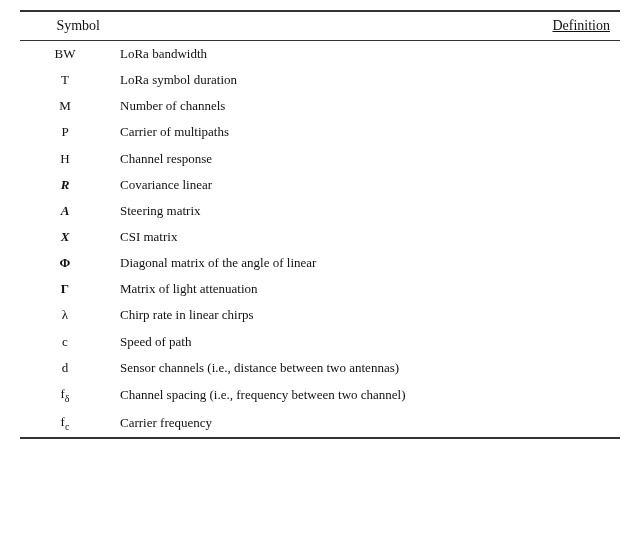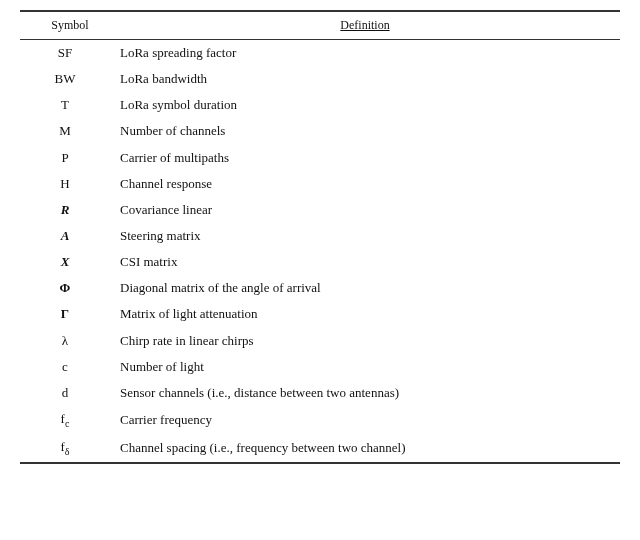--- a/index.html
+++ b/index.html
@@ -28,23 +28,23 @@
       border-top: 2px solid #333;
       border-bottom: 2px solid #333;
     }
 
     thead tr {
       border-bottom: 1px solid #333;
     }
 
     thead th {
       padding: 6px 10px 6px 10px;
-      text-align: center;
+      text-align: right;
       font-weight: normal;
-      font-size: 12px;
+      font-size: 14px;
     }
 
     thead th.col-symbol {
       width: 90px;
       padding-left: 20px;
     }
 
     thead th.col-definition {
       padding-left: 10px;
       text-decoration: underline;
@@ -76,24 +76,20 @@
 
 <div class="table-container">
   <table>
     <thead>
       <tr>
         <th class="col-symbol">Symbol</th>
         <th class="col-definition">Definition</th>
       </tr>
     </thead>
     <tbody id="table-body">
-    <tr>
-          <td class="col-symbol">SF</td>
-          <td class="col-definition">LoRa spreading factor</td>
-        </tr>
         <tr>
           <td class="col-symbol">BW</td>
           <td class="col-definition">LoRa bandwidth</td>
         </tr>
         <tr>
           <td class="col-symbol">T</td>
           <td class="col-definition">LoRa symbol duration</td>
         </tr>
         <tr>
           <td class="col-symbol">M</td>
@@ -114,41 +110,41 @@
         <tr>
           <td class="col-symbol"><b><i>A</i></b></td>
           <td class="col-definition">Steering matrix</td>
         </tr>
         <tr>
           <td class="col-symbol"><b><i>X</i></b></td>
           <td class="col-definition">CSI matrix</td>
         </tr>
         <tr>
           <td class="col-symbol"><b>Φ</b></td>
-          <td class="col-definition">Diagonal matrix of the angle of arrival</td>
+          <td class="col-definition">Diagonal matrix of the angle of linear</td>
         </tr>
         <tr>
           <td class="col-symbol"><b>Γ</b></td>
           <td class="col-definition">Matrix of light attenuation</td>
         </tr>
         <tr>
           <td class="col-symbol">λ</td>
           <td class="col-definition">Chirp rate in linear chirps</td>
         </tr>
         <tr>
           <td class="col-symbol">c</td>
-          <td class="col-definition">Number of light</td>
+          <td class="col-definition">Speed of path</td>
         </tr>
         <tr>
           <td class="col-symbol">d</td>
           <td class="col-definition">Sensor channels (i.e., distance between two antennas)</td>
         </tr>
         <tr>
+          <td class="col-symbol">f<sub>δ</sub></td>
+          <td class="col-definition">Channel spacing (i.e., frequency between two channel)</td>
+        </tr>
+        <tr>
           <td class="col-symbol">f<sub>c</sub></td>
           <td class="col-definition">Carrier frequency</td>
-        </tr>
-        <tr>
-          <td class="col-symbol">f<sub>δ</sub></td>
-          <td class="col-definition">Channel spacing (i.e., frequency between two channel)</td>
         </tr>
       </tbody>
   </table>
 </div>
 
 </body></html>

